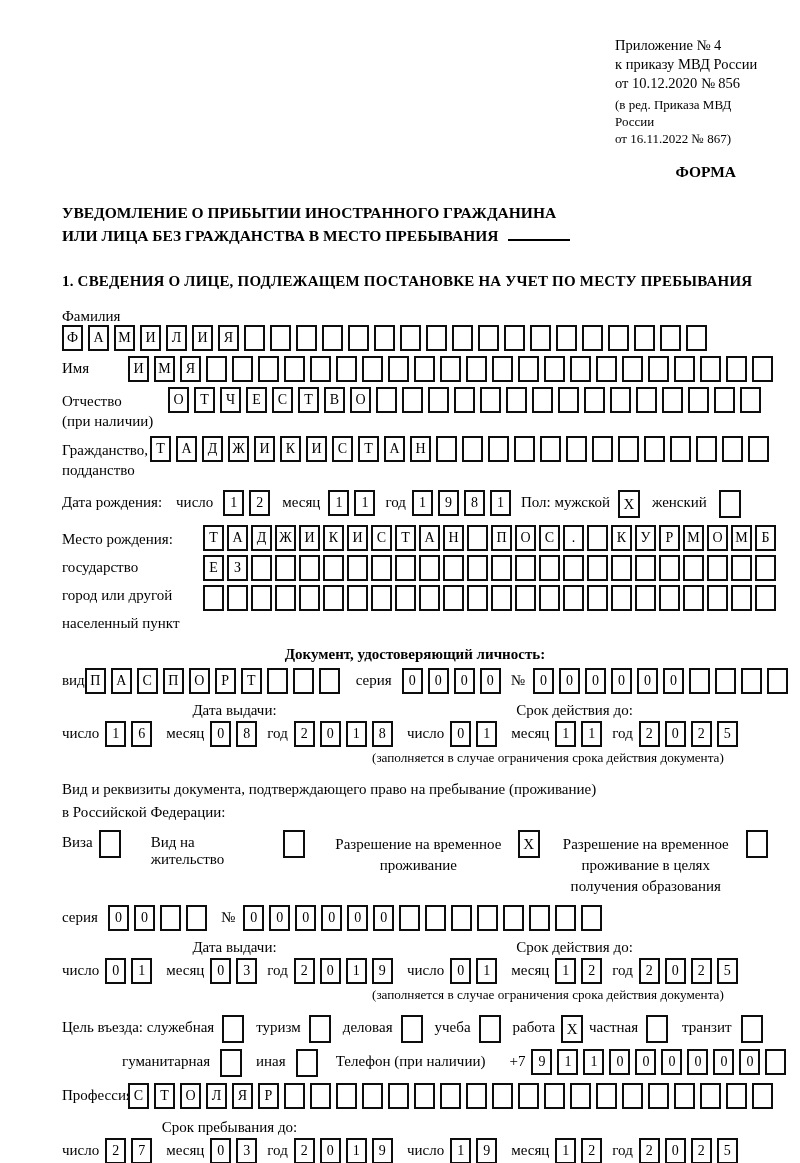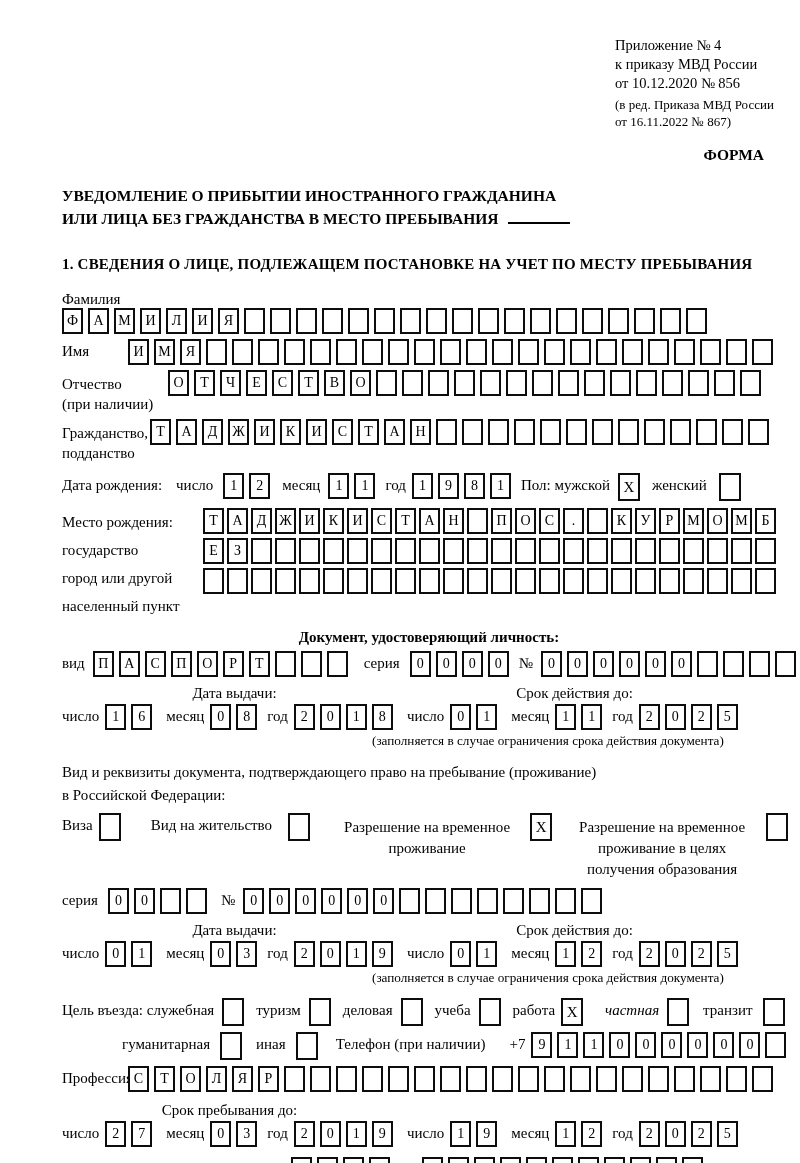--- a/index.html
+++ b/index.html
@@ -1,19 +1,19 @@
 <!DOCTYPE html>
 <html><head>
 <meta charset="utf-8">
 <style>
   html,body { margin:0; padding:0; background:#e9e9e9; }
   .page {
     width:800px; height:1163px; margin:0 auto; background:#ffffff;
     font-family:"Liberation Serif", serif; color:#000;
-    box-sizing:border-box; padding:36px 4px 16px 62px;
+    box-sizing:border-box; padding:36px 32px 16px 62px;
     position:relative; overflow:hidden;
   }
   .hdr-right { margin-left:553px; font-size:14.5px; line-height:19px; }
   .hdr-right .amend { font-size:13px; line-height:17px; margin-top:3px; }
   .forma { text-align:right; padding-right:32px; font-weight:bold; font-size:15.5px; margin-top:16px; }
   .title { text-align:left; font-weight:bold; font-size:15.5px; line-height:23px; margin-top:20px; }
   .blank-line { display:inline-block; width:62px; border-bottom:2px solid #000; margin-left:10px; }
   .sect { font-weight:bold; font-size:15px; margin-top:26px; letter-spacing:0.2px; }
 
   .row { display:flex; align-items:flex-start; margin-top:5px; white-space:nowrap; }
@@ -499,21 +499,21 @@
     <span class="lbl">Цель въезда: служебная</span>
     <span class="checkbox" style="margin-left:8px;"></span>
     <span class="lbl" style="margin-left:12px;">туризм</span>
     <span class="checkbox" style="margin-left:8px;"></span>
     <span class="lbl" style="margin-left:12px;">деловая</span>
     <span class="checkbox" style="margin-left:8px;"></span>
     <span class="lbl" style="margin-left:12px;">учеба</span>
     <span class="checkbox" style="margin-left:8px;"></span>
     <span class="lbl" style="margin-left:12px;">работа</span>
     <span class="checkbox" style="margin-left:6px;">X</span>
-    <span class="lbl" style="margin-left:22px;font-style:italic;">частная</span>
+    <span class="lbl" style="margin-left:6px;">частная</span>
     <span class="checkbox" style="margin-left:8px;"></span>
     <span class="lbl" style="margin-left:14px;">транзит</span>
     <span class="checkbox" style="margin-left:10px;"></span>
   </div>
 
   <div class="row" style="margin-top:6px; margin-left:60px;">
     <span class="lbl">гуманитарная</span>
     <span class="checkbox" style="margin-left:10px;"></span>
     <span class="lbl" style="margin-left:14px;">иная</span>
     <span class="checkbox" style="margin-left:10px;"></span>

